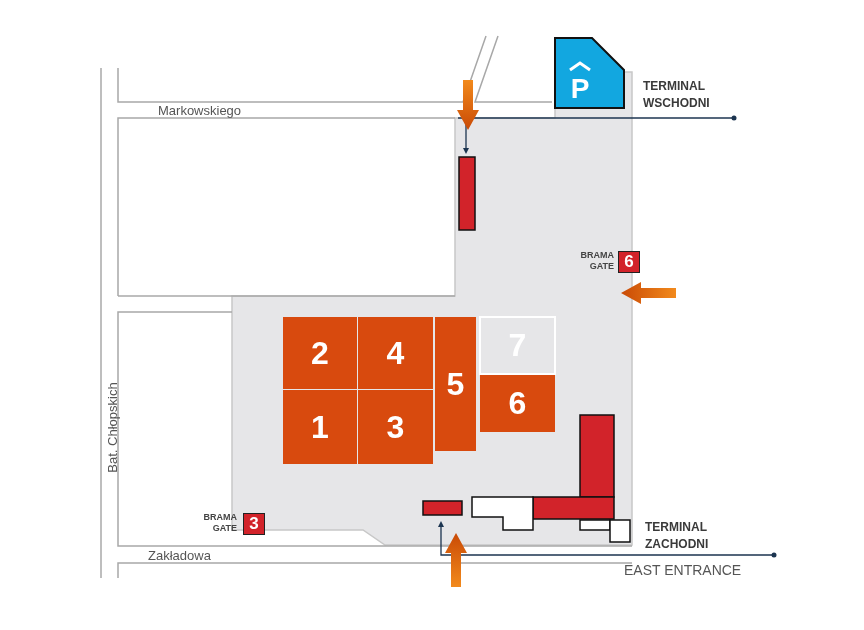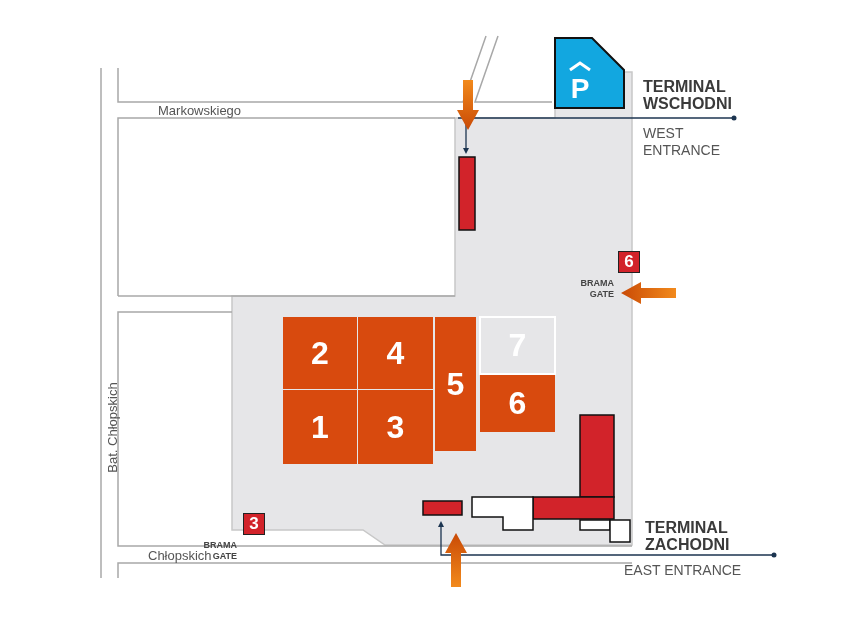--- a/index.html
+++ b/index.html
@@ -5,24 +5,24 @@
     html, body { margin: 0; padding: 0; background: #ffffff; }
     body { width: 864px; height: 630px; position: relative; overflow: hidden;
            font-family: "Liberation Sans", sans-serif; }
     #map { position: absolute; left: 0; top: 0; width: 864px; height: 630px; }
     .abs { position: absolute; }
     .street-label { font-size: 13px; color: #555555; }
     .hall { position: absolute; background: #d84a0e; color: #fff; font-weight: bold;
             font-size: 32px; display: flex; align-items: center; justify-content: center;
             box-sizing: border-box; }
     .hall.free { background: #e6e6e8; border: 2px solid #ffffff; }
-    .gate-lbl { position: absolute; font-size: 9px; font-weight: bold; color: #444; text-align: right; line-height: 11px; margin-top: 28px; }
+    .gate-lbl { position: absolute; font-size: 9px; font-weight: bold; color: #444; text-align: right; line-height: 11px; }
     .gate-box { position: absolute; width: 22px; height: 22px; background: #d2232a; border: 1px solid #222;
                 color: #fff; font-weight: bold; font-size: 17px; display: flex; align-items: center; justify-content: center; box-sizing: border-box; }
-    .term-title { position: absolute; font-size: 16px; font-weight: bold; color: #3a3a3a; line-height: 17px; }
+    .term-title { position: absolute; font-size: 12px; font-weight: bold; color: #3a3a3a; line-height: 17px; }
     .term-sub { position: absolute; font-size: 14px; color: #555; line-height: 17px; }
   </style>
 </head>
 <body>
 
 <div id="map">
   <svg width="864" height="630" viewBox="0 0 864 630" class="abs" style="left:0;top:0">
     <defs>
       <linearGradient id="arrowDown" x1="0" y1="0" x2="0" y2="1">
         <stop offset="0" stop-color="#f28a1c"></stop>
@@ -76,21 +76,21 @@
     <circle cx="774" cy="555" r="2.5" fill="#1c3550"></circle>
     <polygon points="463,148 469,148 466,154" fill="#1c3550"></polygon>
     <polygon points="438,527 444,527 441,521" fill="#1c3550"></polygon>
 
     <polygon points="463,80 473,80 473,110 479,110 468,130 457,110 463,110" fill="url(#arrowDown)"></polygon>
     <polygon points="676,288 676,298 641,298 641,304 621,293 641,282 641,288" fill="url(#arrowLeft)"></polygon>
     <polygon points="451,587 461,587 461,553 467,553 456,533 445,553 451,553" fill="url(#arrowUp)"></polygon>
   </svg>
 
   <div class="abs street-label" style="left:158px;top:103px">Markowskiego</div>
-  <div class="abs street-label" style="left:148px;top:548px">Chłopskich</div>
+  <div class="abs street-label" style="left:148px;top:548px">Zakładowa</div>
   <div class="abs street-label" style="left:57px;top:420px;width:110px;transform:rotate(-90deg);transform-origin:center;text-align:center">Bat. Chłopskich</div>
 
   <div class="hall" style="left:283px;top:317px;width:74px;height:72px">2</div>
   <div class="hall" style="left:358px;top:317px;width:75px;height:72px">4</div>
   <div class="hall" style="left:283px;top:390px;width:74px;height:74px">1</div>
   <div class="hall" style="left:358px;top:390px;width:75px;height:74px">3</div>
   <div class="hall" style="left:435px;top:317px;width:41px;height:134px">5</div>
   <div class="hall free" style="left:479px;top:316px;width:77px;height:59px">7</div>
   <div class="hall" style="left:480px;top:375px;width:75px;height:57px">6</div>
 
@@ -103,22 +103,18 @@
   <div class="gate-lbl" style="left:193px;top:512px;width:44px">
     <div>BRAMA</div>
       <div>GATE</div>
   </div>
   <div class="gate-box" style="left:243px;top:513px">3</div>
 
   <div class="term-title" style="left:643px;top:78px">
     <div>TERMINAL</div>
       <div>WSCHODNI</div>
   </div>
-  <div class="term-sub" style="left:643px;top:125px">
-    <div>WEST</div>
-      <div>ENTRANCE</div>
-  </div>
   <div class="term-title" style="left:645px;top:519px">
     <div>TERMINAL</div>
       <div>ZACHODNI</div>
   </div>
   <div class="term-sub" style="left:624px;top:562px">EAST ENTRANCE</div>
 </div>
 
 </body></html>

